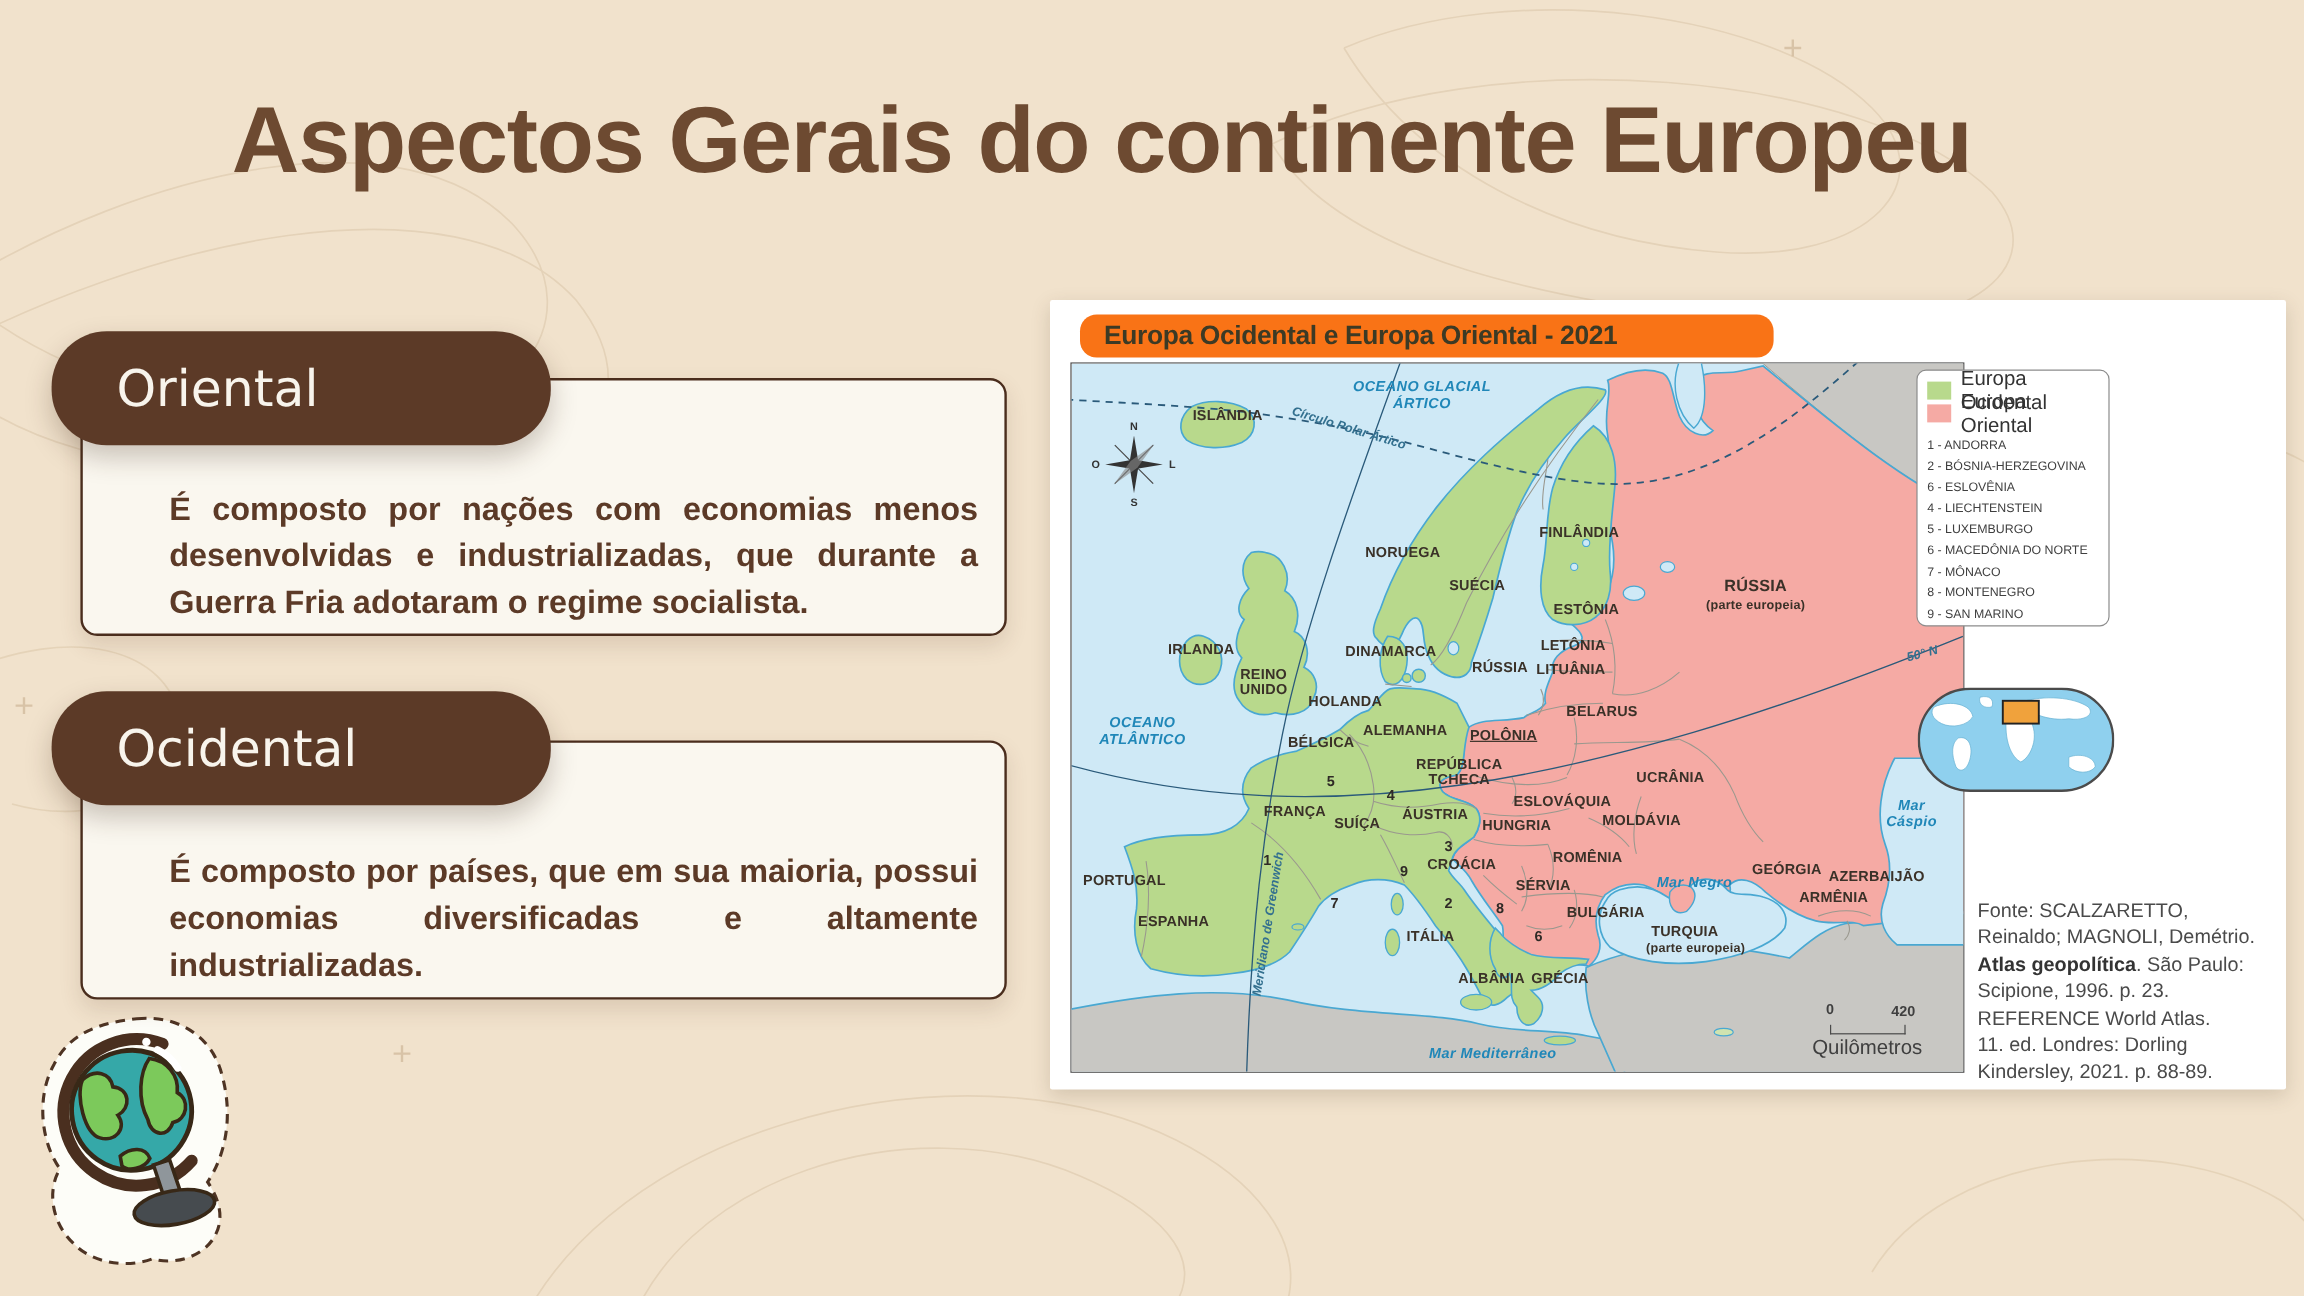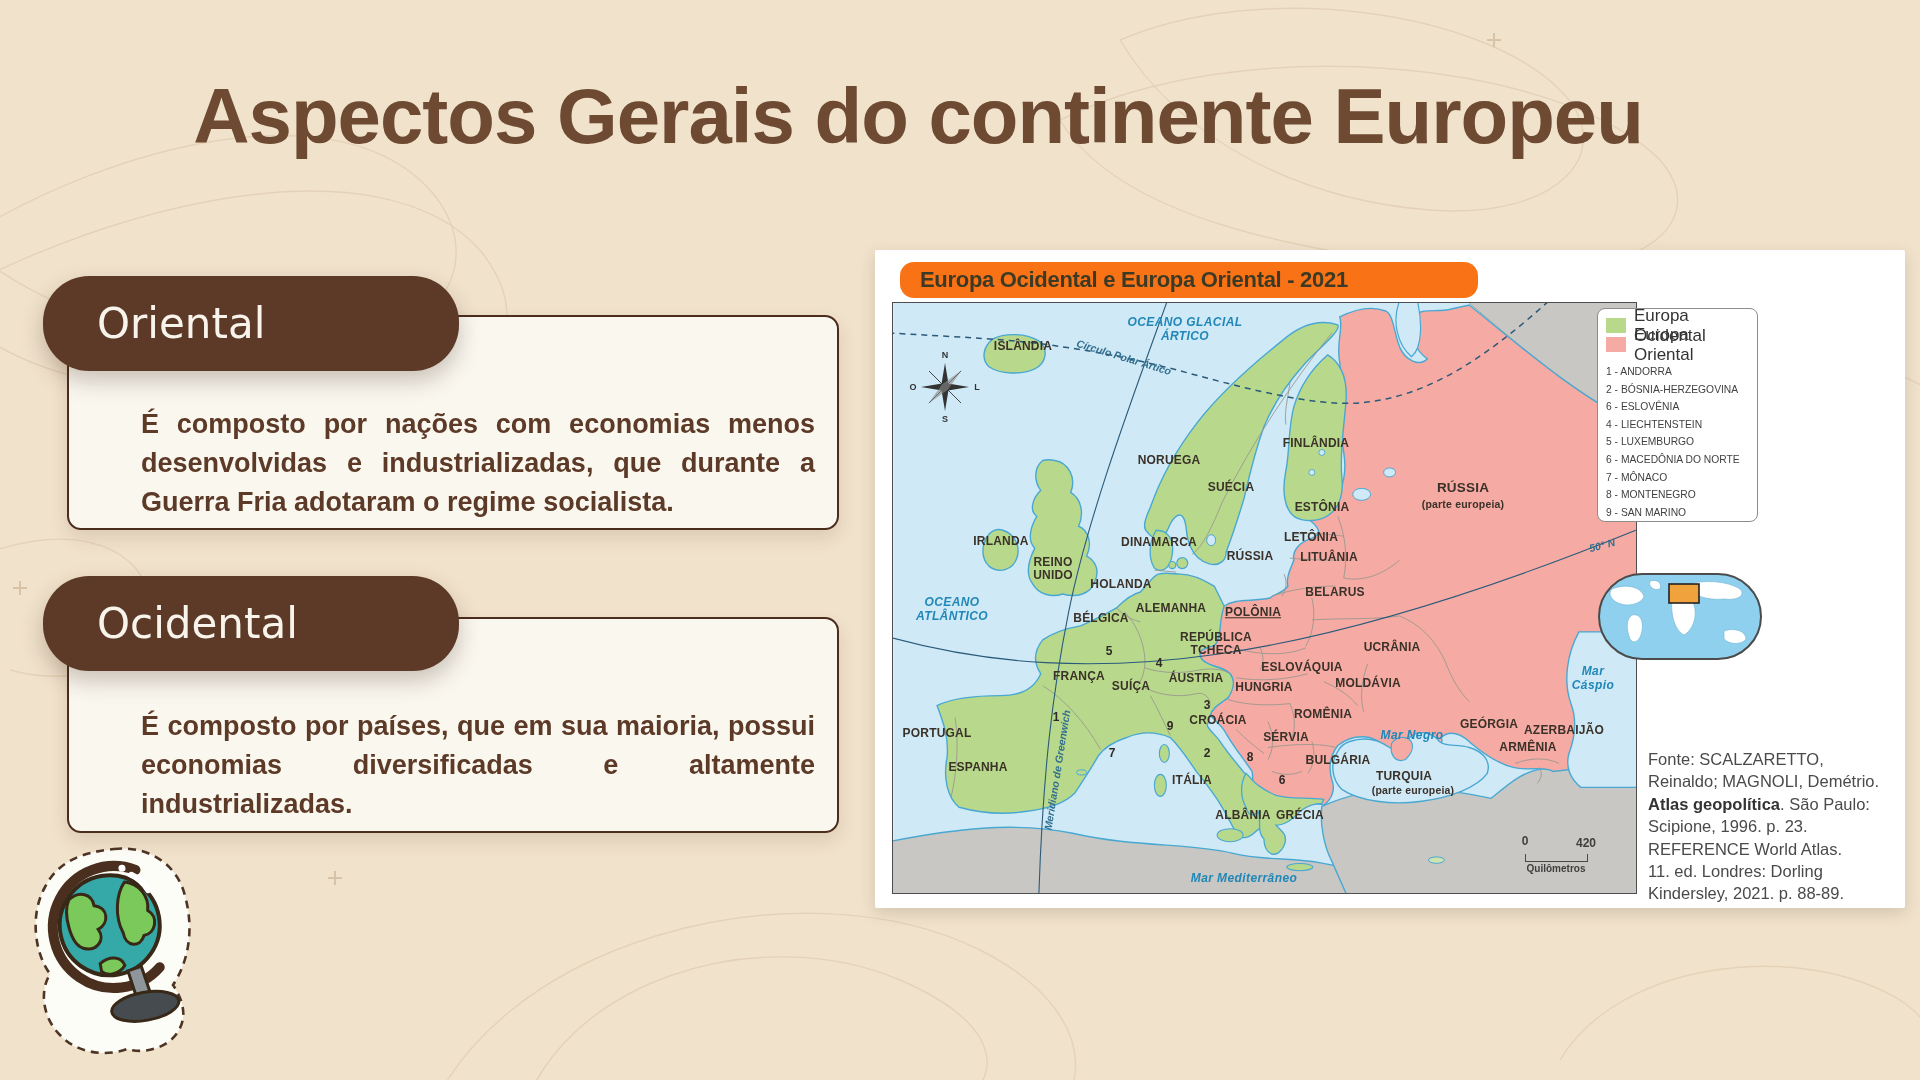--- a/index.html
+++ b/index.html
@@ -57,21 +57,21 @@
 
   
   .scalebar{position:absolute;left:618px;top:532px;width:96px;height:46px;z-index:6;
             color:#3f3f3f;font-size:12px;font-weight:700;}
   .sb-0{position:absolute;left:15px;top:0;transform:translateX(-50%);}
   .sb-420{position:absolute;left:76px;top:2px;transform:translateX(-50%);}
   .sb-line{position:absolute;left:15px;top:20px;width:61px;height:7px;
            border-left:1.5px solid #4a4a4a;border-right:1.5px solid #4a4a4a;
            border-bottom:1.5px solid #4a4a4a;}
   .sb-unit{position:absolute;left:46px;top:29px;transform:translateX(-50%);
-           font-weight:700;font-size:10px;}
+           font-weight:400;font-size:17px;}
 
   
   .legend{position:absolute;left:722px;top:58px;width:161px;height:214px;background:#fff;
           border:1.5px solid #8c8c8c;border-radius:8px;box-sizing:border-box;
           padding:7px 6px 4px 8px;z-index:7;}
   .leg-row{display:flex;align-items:center;height:19px;}
   .leg-sw{width:20px;height:15px;margin-right:8px;flex:0 0 auto;}
   .sw-west{background:#b8d98c;} .sw-east{background:#f5aaa4;}
   .leg-row span{font-size:17px;color:#333;font-weight:400;}
   .leg-list{margin-top:9px;}
@@ -294,21 +294,21 @@
       </div>
 
       <div id="map-labels">
           <span class="mlbl lbl-country" style="left: 131px; top: 45px;">ISLÂNDIA</span>
           <span class="mlbl lbl-country" style="left: 277px; top: 159px;">NORUEGA</span>
           <span class="mlbl lbl-country" style="left: 339px; top: 186px;">SUÉCIA</span>
           <span class="mlbl lbl-country" style="left: 424px; top: 142px;">FINLÂNDIA</span>
           <span class="mlbl lbl-country" style="left: 430px; top: 206px;">ESTÔNIA</span>
           <span class="mlbl lbl-country" style="left: 419px; top: 236px;">LETÔNIA</span>
           <span class="mlbl lbl-country" style="left: 358px; top: 255px;">RÚSSIA</span>
-          <span class="mlbl lbl-country" style="left: 417px; top: 256px; margin-left: 20px;">LITUÂNIA</span>
+          <span class="mlbl lbl-country" style="left: 417px; top: 256px;">LITUÂNIA</span>
           <span class="mlbl lbl-country" style="left: 109px; top: 240px;">IRLANDA</span>
           <span class="mlbl lbl-country" style="left: 161px; top: 267px;">REINO
 UNIDO</span>
           <span class="mlbl lbl-country" style="left: 267px; top: 241px;">DINAMARCA</span>
           <span class="mlbl lbl-country" style="left: 229px; top: 283px;">HOLANDA</span>
           <span class="mlbl lbl-country" style="left: 443px; top: 291px;">BELARUS</span>
           <span class="mlbl lbl-country" style="left: 209px; top: 317px;">BÉLGICA</span>
           <span class="mlbl lbl-country" style="left: 279px; top: 307px;">ALEMANHA</span>
           <span class="mlbl lbl-country" style="left: 361px; top: 311px; text-decoration: underline;">POLÔNIA</span>
           <span class="mlbl lbl-country" style="left: 324px; top: 342px;">REPÚBLICA

